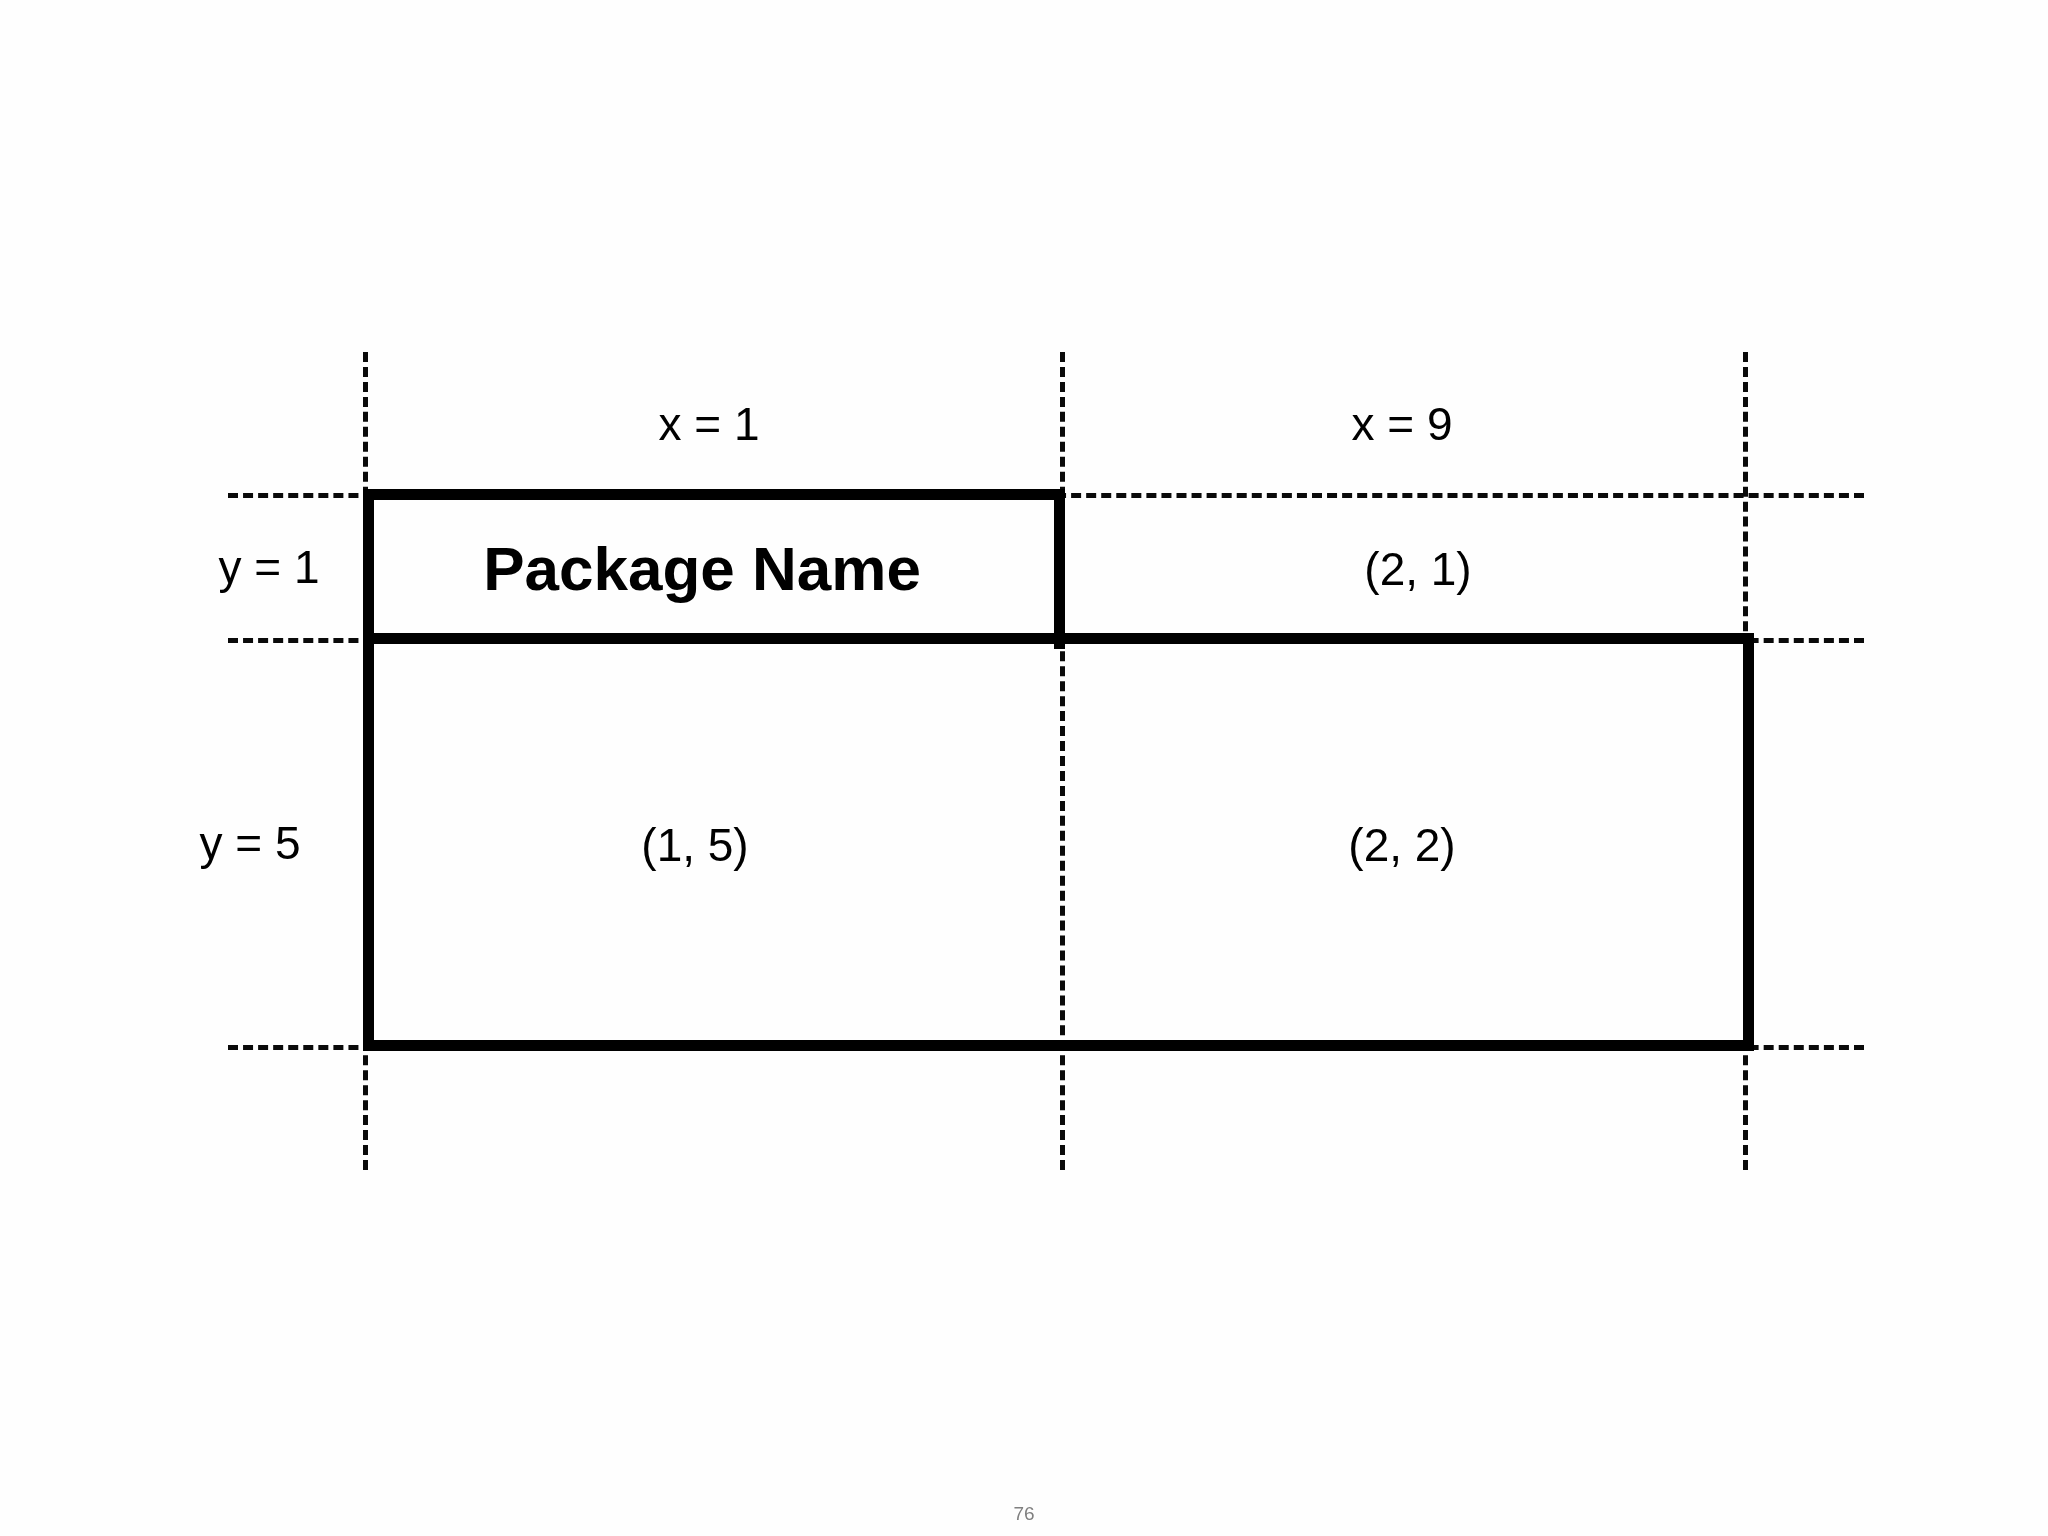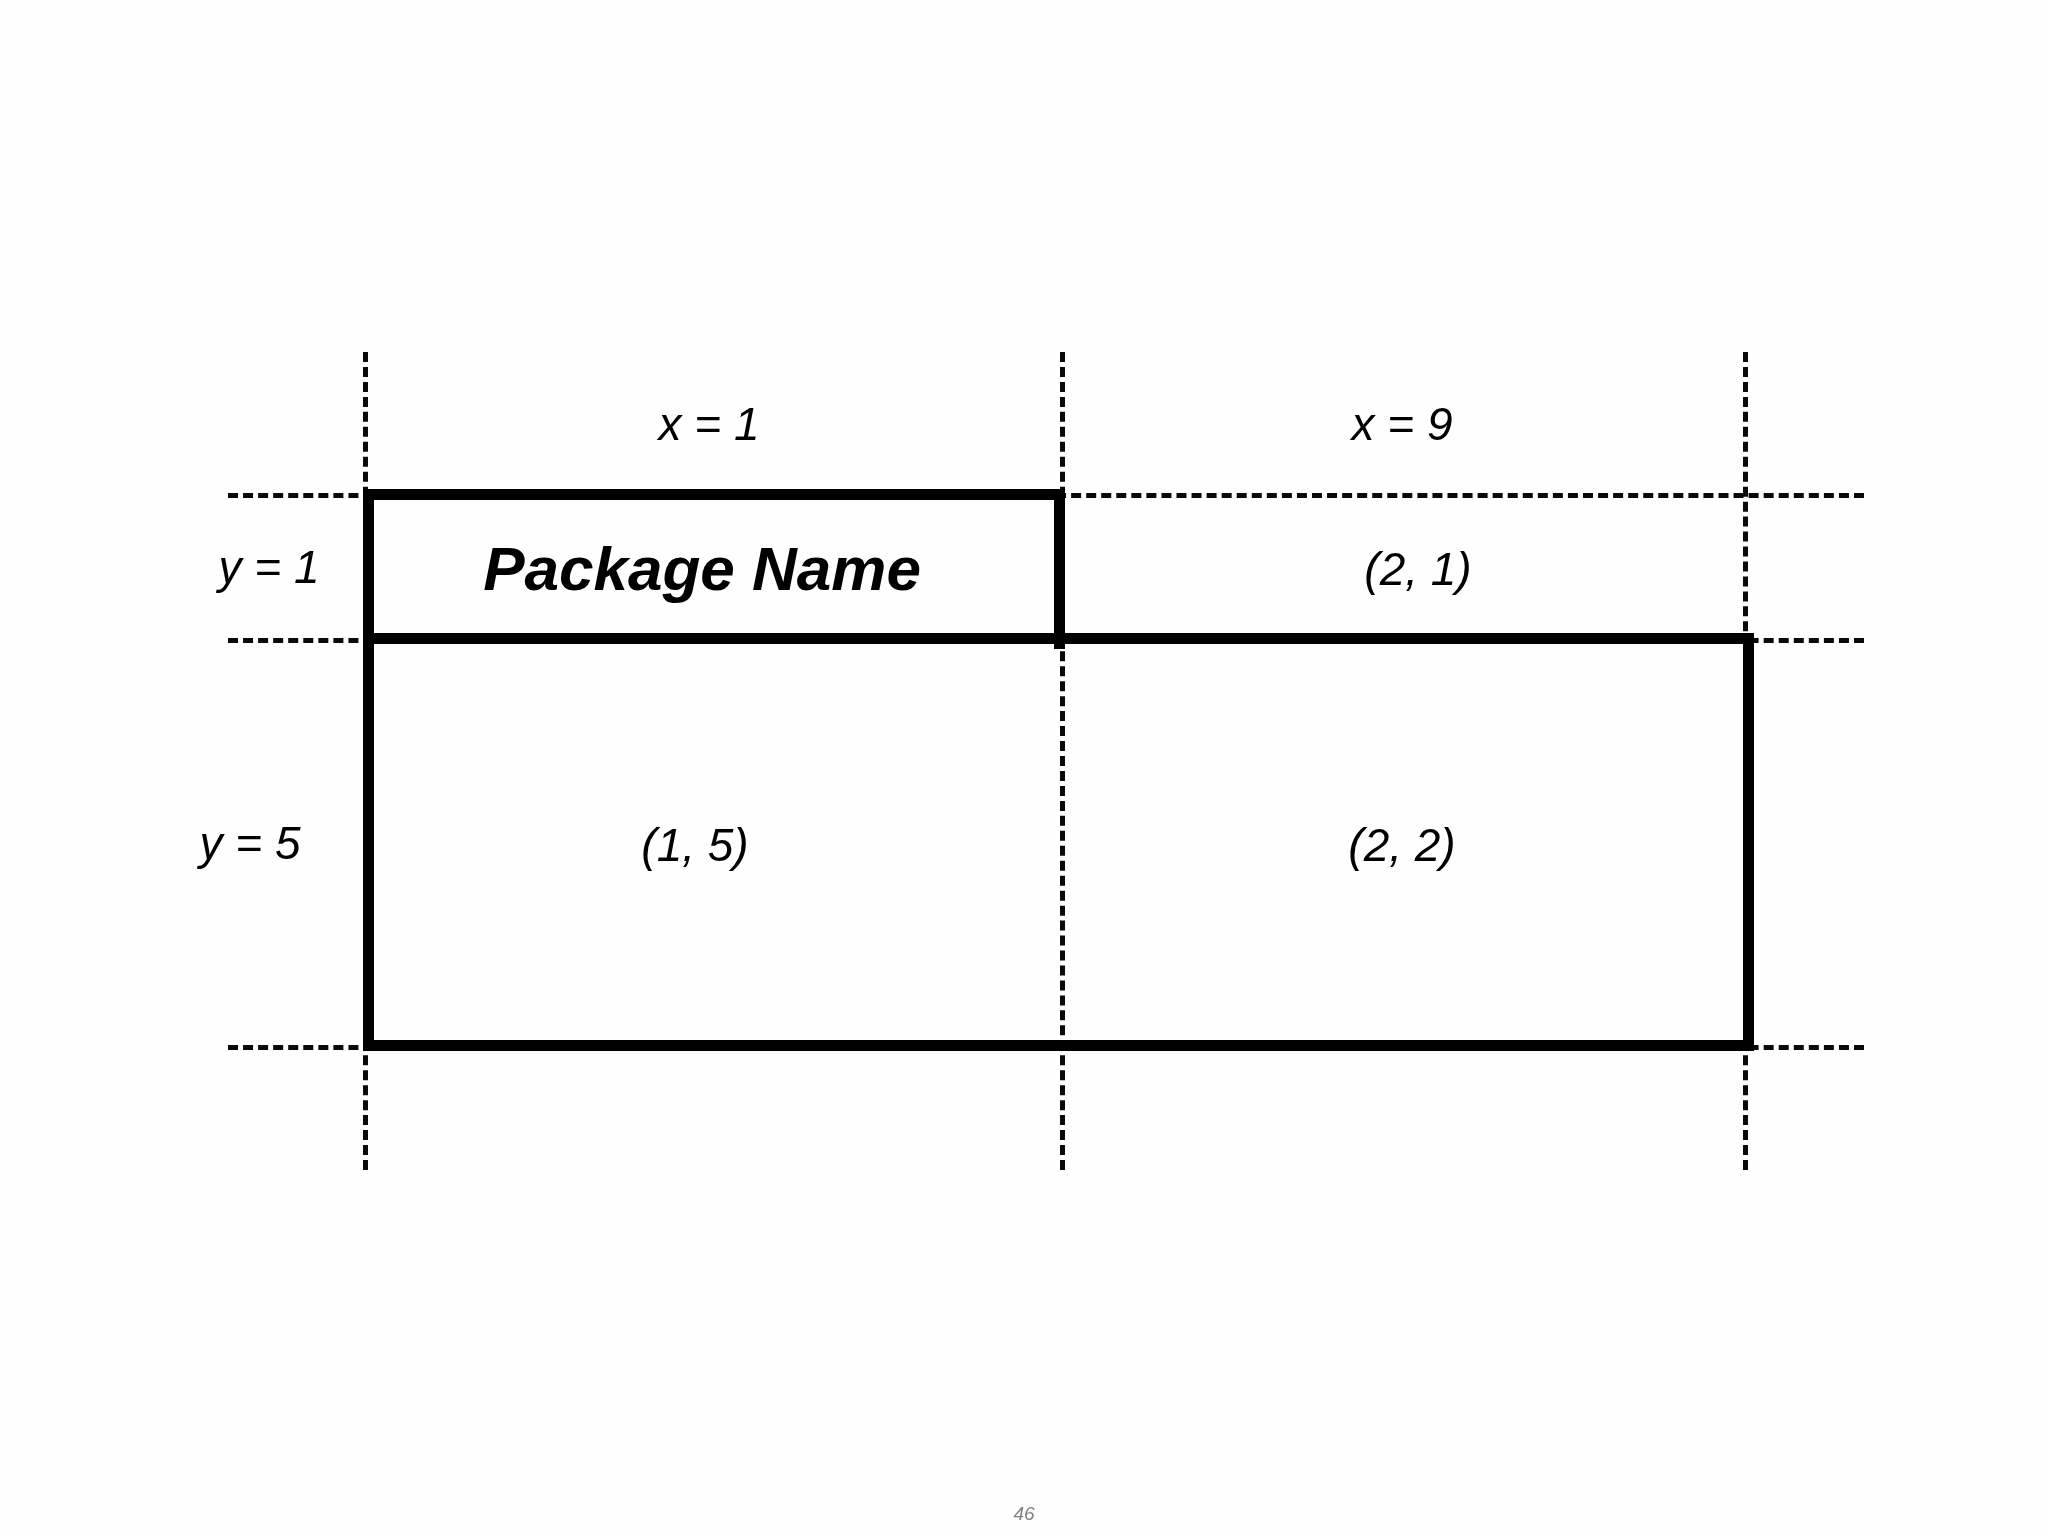--- a/index.html
+++ b/index.html
@@ -13,21 +13,20 @@
     overflow: hidden;
     font-family: "Liberation Sans", sans-serif;
     -webkit-font-smoothing: antialiased;
   }
 
   #slide {
     position: relative;
     width: 2048px;
     height: 1536px;
     background: #fefefe;
-    font-style: italic;
   }
 
   
   .vguide {
     position: absolute;
     width: 0;
     border-left: 5px dashed #0a0a0a;
   }
   .hguide {
     position: absolute;
@@ -121,15 +120,15 @@
   <div class="label centered lbl-x2">x = 9</div>
 
   <div class="label centered lbl-y1">y = 1</div>
   <div class="label centered lbl-y2">y = 5</div>
 
   <div class="label centered lbl-pkgname">Package Name</div>
   <div class="label centered lbl-c21">(2, 1)</div>
   <div class="label centered lbl-c12">(1, 5)</div>
   <div class="label centered lbl-c22">(2, 2)</div>
 
-  <div class="page-number">46</div>
+  <div class="page-number">76</div>
 
 </div>
 
 </body></html>

